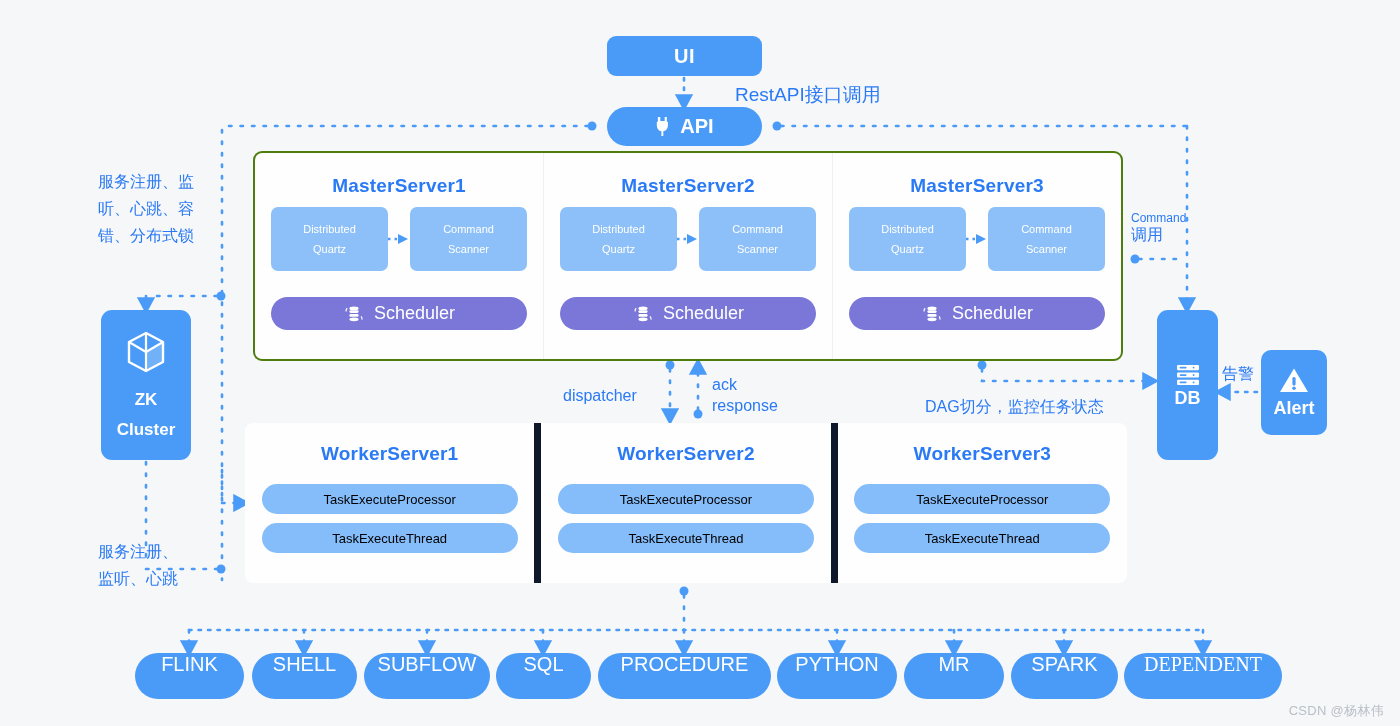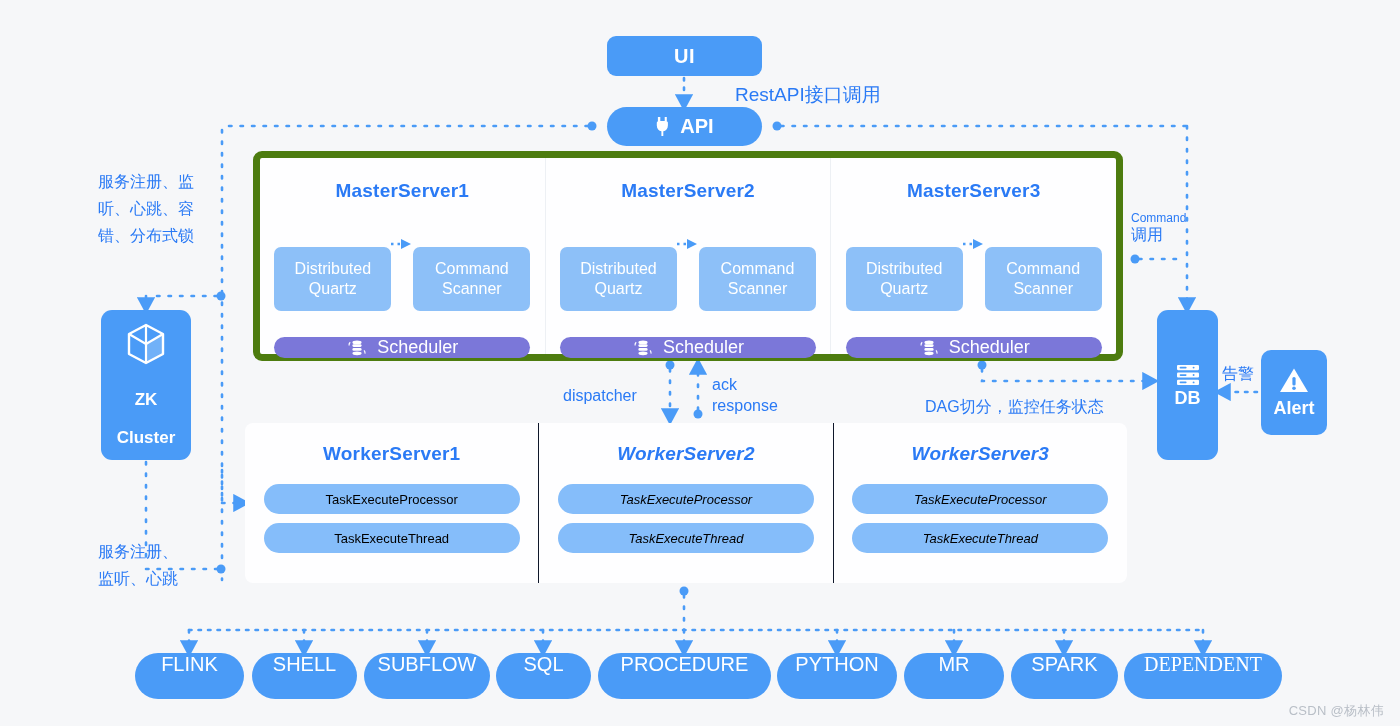--- a/index.html
+++ b/index.html
@@ -32,40 +32,40 @@
     left:607px;top:107px;width:155px;height:39px;
     background:#4a9bf7;border-radius:19.5px;
     font-size:20px;font-weight:bold;
     gap:10px;
   }
   .api-ico{display:inline-flex;width:15px;height:19px;}
 
   
   .master-group{
     position:absolute;left:253px;top:151px;width:870px;height:210px;
-    border:7px solid #4d7c0f;border-radius:9px;
+    border:2px solid #4d7c0f;border-radius:9px;
     background:#fefeff;
     box-sizing:border-box;
     display:flex;
   }
   .master-col{
     flex:1;position:relative;
     display:flex;flex-direction:column;align-items:center;
     padding-top:22px;
   }
   .master-col + .master-col{border-left:1px solid #edf0f4;}
   .srv-title{
     color:#2a7af5;font-size:19px;font-weight:bold;letter-spacing:.2px;
     margin-bottom:10px;
   }
   .dq-row{display:flex;align-items:center;gap:22px;position:relative;}
   .sq-box{
     width:117px;height:64px;background:#8dc0f8;border-radius:7px;
-    color:#fff;font-size:16px;line-height:20px;
-    display:flex;align-items:center;justify-content:center;text-align:center;margin-top:35px;
+    color:#fff;font-size:11px;line-height:20px;
+    display:flex;align-items:center;justify-content:center;text-align:center;
   }
   .arrow-mini{
     position:absolute;left:117px;top:26px;width:22px;height:12px;
   }
   .sched{
     margin-top:26px;
     width:256px;height:33px;background:#7b77d9;border-radius:16.5px;
     display:flex;align-items:center;justify-content:center;gap:9px;
     color:#fff;font-size:18px;
   }
@@ -73,33 +73,33 @@
 
   
   .worker-group{
     position:absolute;left:245px;top:423px;width:882px;height:160px;
     background:#fefeff;border-radius:8px;display:flex;
   }
   .worker-col{
     flex:1;position:relative;display:flex;flex-direction:column;
     align-items:center;padding-top:20px;
   }
-  .worker-col + .worker-col{border-left:1px solid #0f172a;font-style:italic;}
+  .worker-col + .worker-col{border-left:7px solid #0f172a;}
   .wpill{
     width:256px;height:30px;background:#85bdfa;border-radius:15px;
     display:flex;align-items:center;justify-content:center;
     color:#000000;font-size:13px;margin-top:9px;
   }
 
   
   .zk{
     position:absolute;left:101px;top:310px;width:90px;height:150px;
     background:#4a9bf7;border-radius:11px;
     display:flex;flex-direction:column;align-items:center;justify-content:center;
-    gap:16px;color:#fff;font-size:17px;font-weight:bold;line-height:22px;
+    gap:8px;color:#fff;font-size:17px;font-weight:bold;line-height:22px;
   }
   .zk-ico{width:46px;height:46px;margin-bottom:6px;}
 
   
   .db{
     position:absolute;left:1157px;top:310px;width:61px;height:150px;
     background:#4a9bf7;border-radius:11px;
     display:flex;flex-direction:column;align-items:center;justify-content:center;
     color:#fff;font-size:18px;font-weight:bold;
   }

